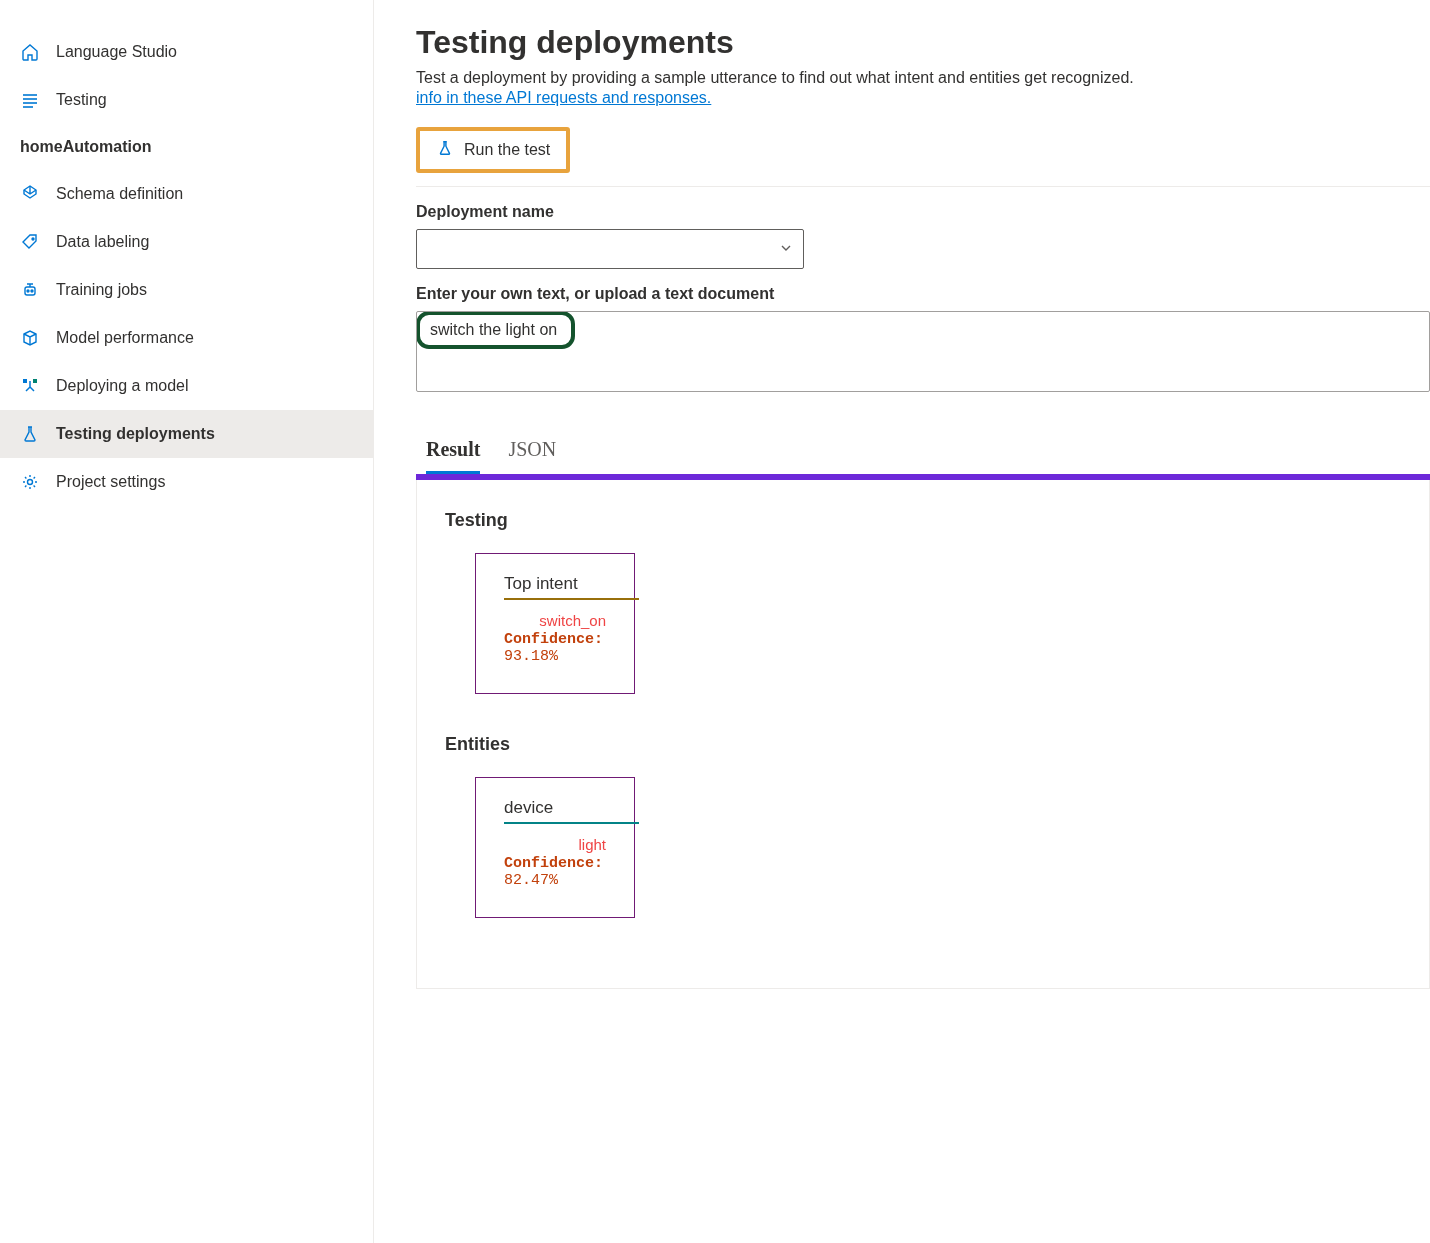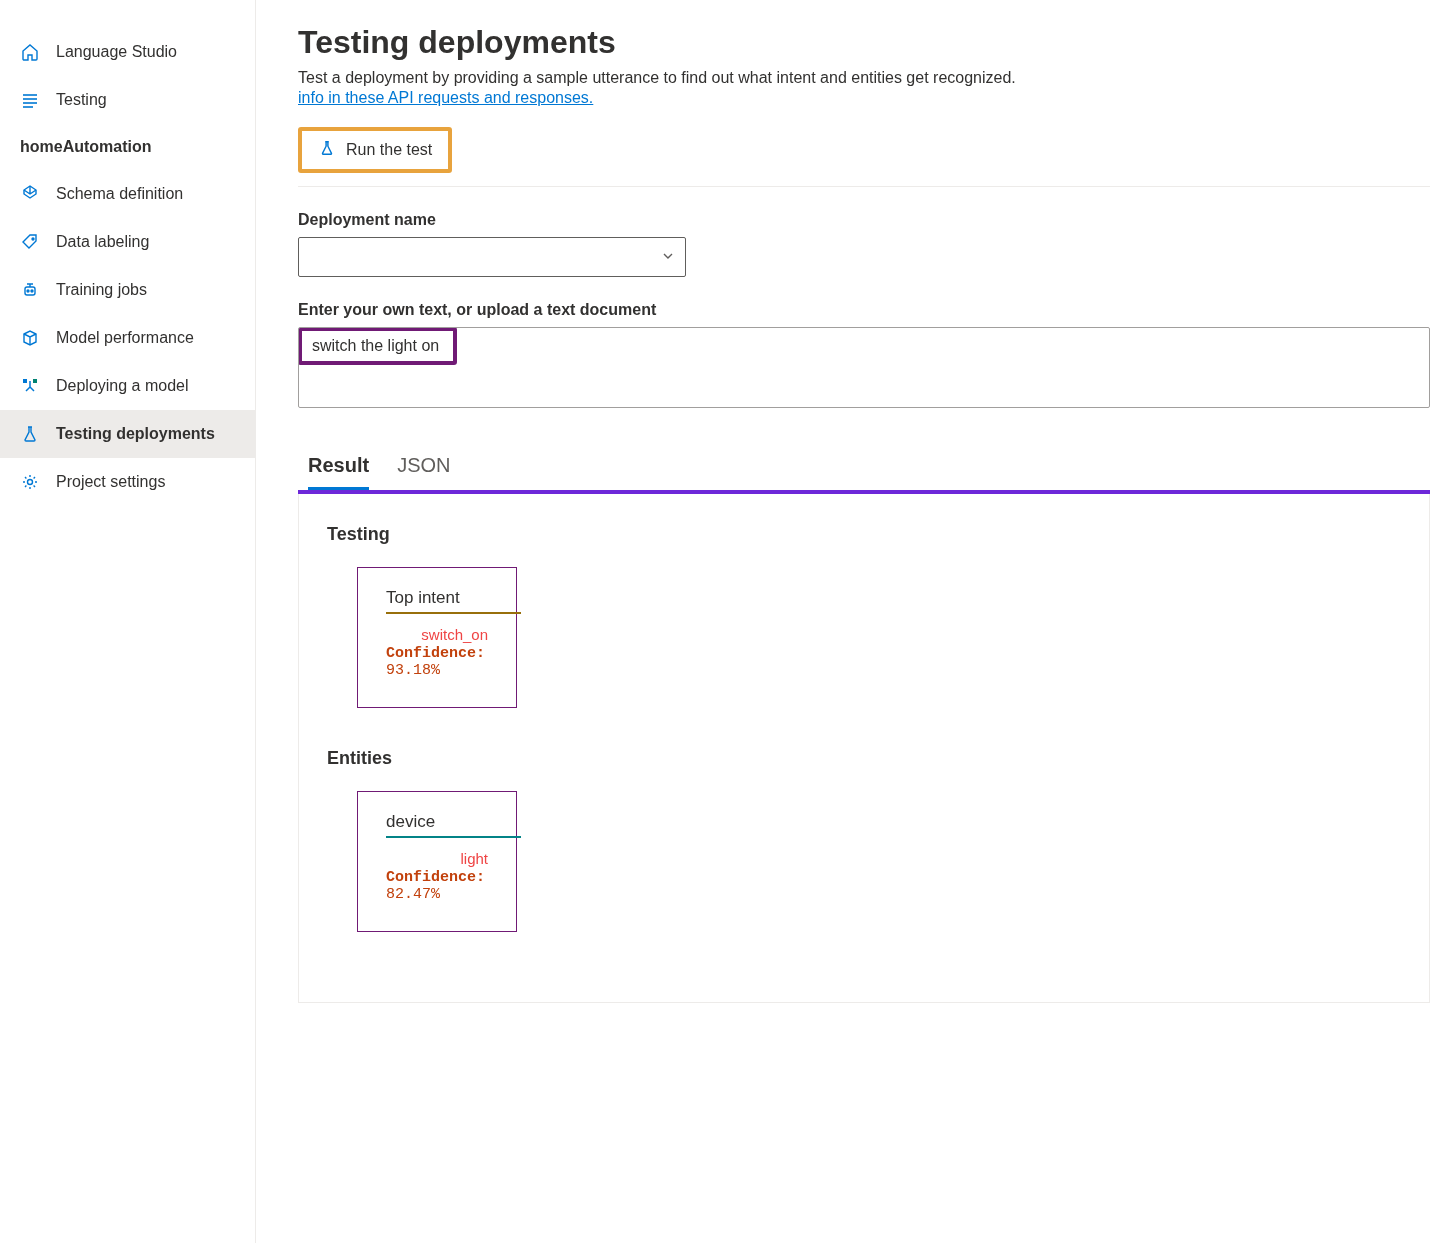--- a/index.html
+++ b/index.html
@@ -5,21 +5,21 @@
     * { box-sizing: border-box; margin: 0; padding: 0; }
     body {
       font-family: "Segoe UI", -apple-system, BlinkMacSystemFont, sans-serif;
       font-size: 14px;
       color: #323130;
       display: flex;
       min-height: 100vh;
       background: #fff;
     }
     .sidebar {
-      width: 256px;
+      width: 374px;
       border-right: 1px solid #edebe9;
       padding-top: 28px;
     }
     .nav-item {
       display: flex;
       align-items: center;
       padding: 14px 20px 14px 20px;
       gap: 16px;
       cursor: pointer;
       font-size: 16px;
@@ -76,21 +76,21 @@
       gap: 10px;
       padding: 8px 16px;
       background: #fff;
       border: 4px solid #e8a33d;
       border-radius: 3px;
       cursor: pointer;
       font-size: 16px;
       color: #323130;
     }
     .run-button .icon { color: #0078d4; }
-    .form-section { margin-top: 24px; }
+    .form-section { margin-top: 16px; }
     .form-label {
       font-size: 16px;
       font-weight: 600;
       color: #323130;
       display: block;
       margin-bottom: 8px;
     }
     .select-wrap {
       position: relative;
       width: 388px;
@@ -115,36 +115,37 @@
     }
     .text-input-wrap {
       border: 1px solid #a19f9d;
       border-radius: 2px;
       padding: 0;
       margin-top: 6px;
       overflow: hidden;
     }
     .text-highlight-box {
       display: inline-block;
-      border: 4px solid #701a75;
-      border-radius: 3px;
+      border: 4px solid #14532d;
+      border-radius: 13px;
       padding: 6px 14px 6px 10px;
       margin: -1px 0 0 -1px;
     }
     .text-input-val {
       font-size: 16px;
       color: #323130;
     }
     .text-input-pad { height: 42px; }
     .tabs {
       display: flex;
       gap: 28px;
       margin-top: 46px;
-      border-bottom: 4px solid #6d28d9;
+      border-bottom: 6px solid #6d28d9;
       padding-left: 10px;
+      font-family: Liberation Serif, serif;
     }
     .tab {
       padding: 0 0 10px 0;
       font-size: 20px;
       color: #605e5c;
       cursor: pointer;
       border-bottom: 3px solid transparent;
       font-weight: 400;
     }
     .tab.active {

